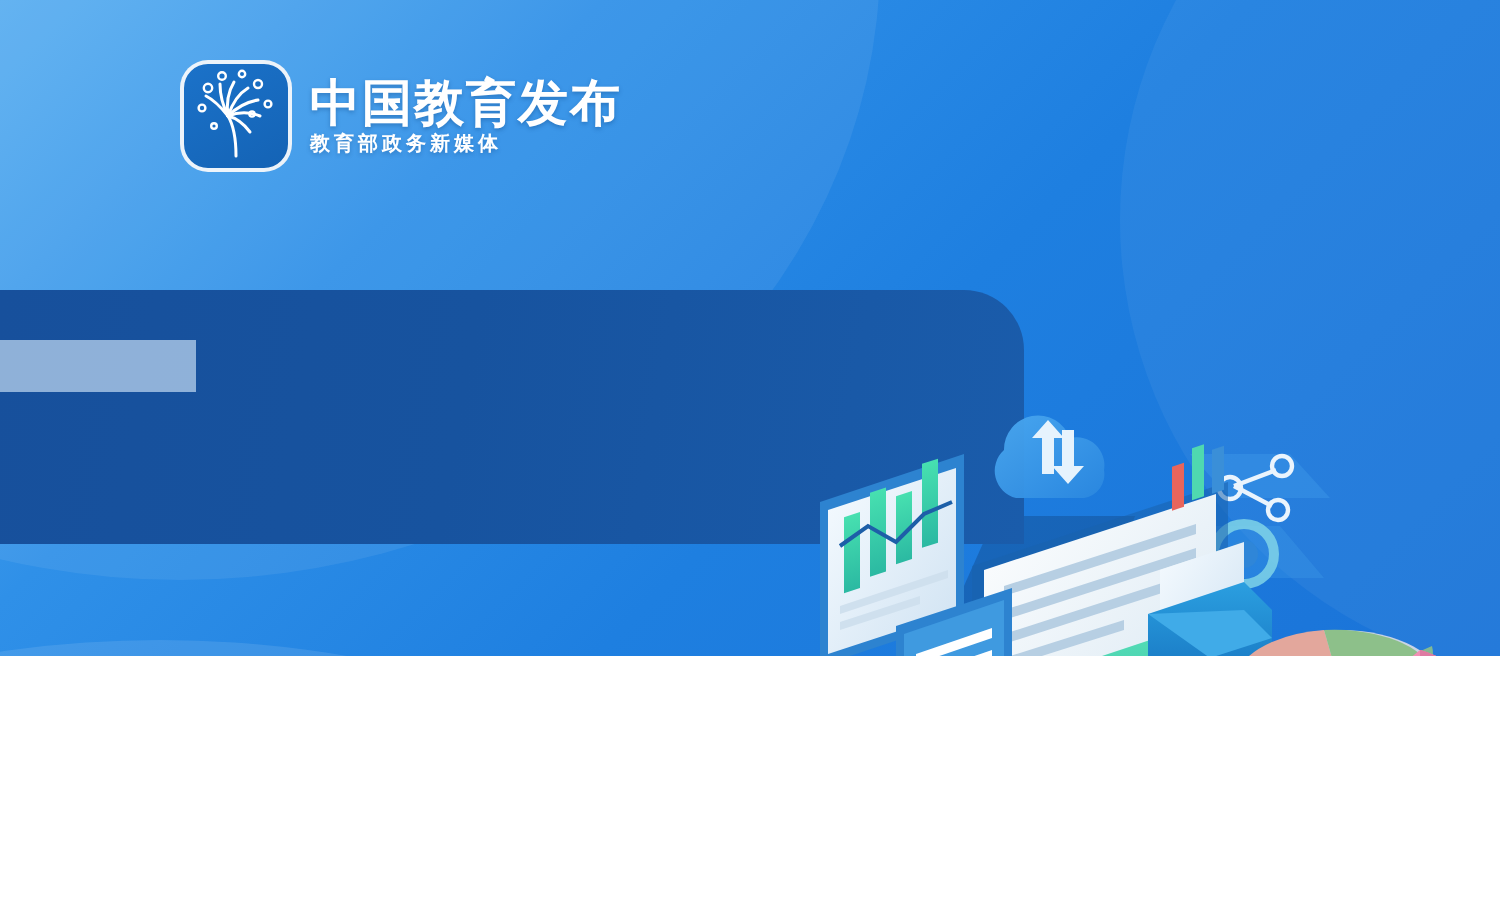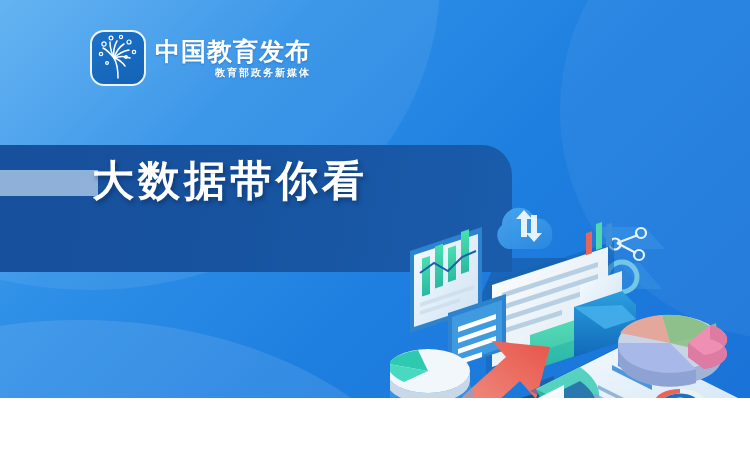--- a/index.html
+++ b/index.html
@@ -3,25 +3,24 @@
 <meta charset="utf-8">
 <style>
   html, body {
     margin: 0;
     padding: 0;
     background: #ffffff;
   }
   #poster {
     position: relative;
     width: 750px;
-    height: 398px;
+    height: 328px;
     overflow: hidden;
     font-family: "DejaVu Sans", "Liberation Sans", sans-serif;
     background: linear-gradient(135deg, #59aef0 0%, #2f90e8 28%, #1e7fe0 58%, #1a73d8 100%);
-    text-align: right;
   }
 
   
   .bg-arc {
     position: absolute;
     border-radius: 50%;
     background: rgba(255,255,255,0.10);
     pointer-events: none;
   }
   .bg-arc-bl {
@@ -178,21 +177,20 @@
     <div class="logo-text">
       <div class="logo-title">中国教育发布</div>
       <div class="logo-sub">教育部政务新媒体</div>
     </div>
   </div>
 
   <div class="banner-shadow"></div>
   <div class="banner"></div>
   <div class="banner-bar"></div>
   <div class="headline">
-    <div class="l1">大数据带你看</div>
   </div>
 
   <div class="illus">
     <svg width="360" height="265" viewBox="0 0 360 265">
       <defs>
         <linearGradient id="gScreen" x1="0" y1="0" x2="1" y2="1">
           <stop offset="0%" stop-color="#ffffff"></stop>
           <stop offset="100%" stop-color="#d8e7f2"></stop>
         </linearGradient>
         <linearGradient id="gGreen" x1="0" y1="0" x2="0" y2="1">

